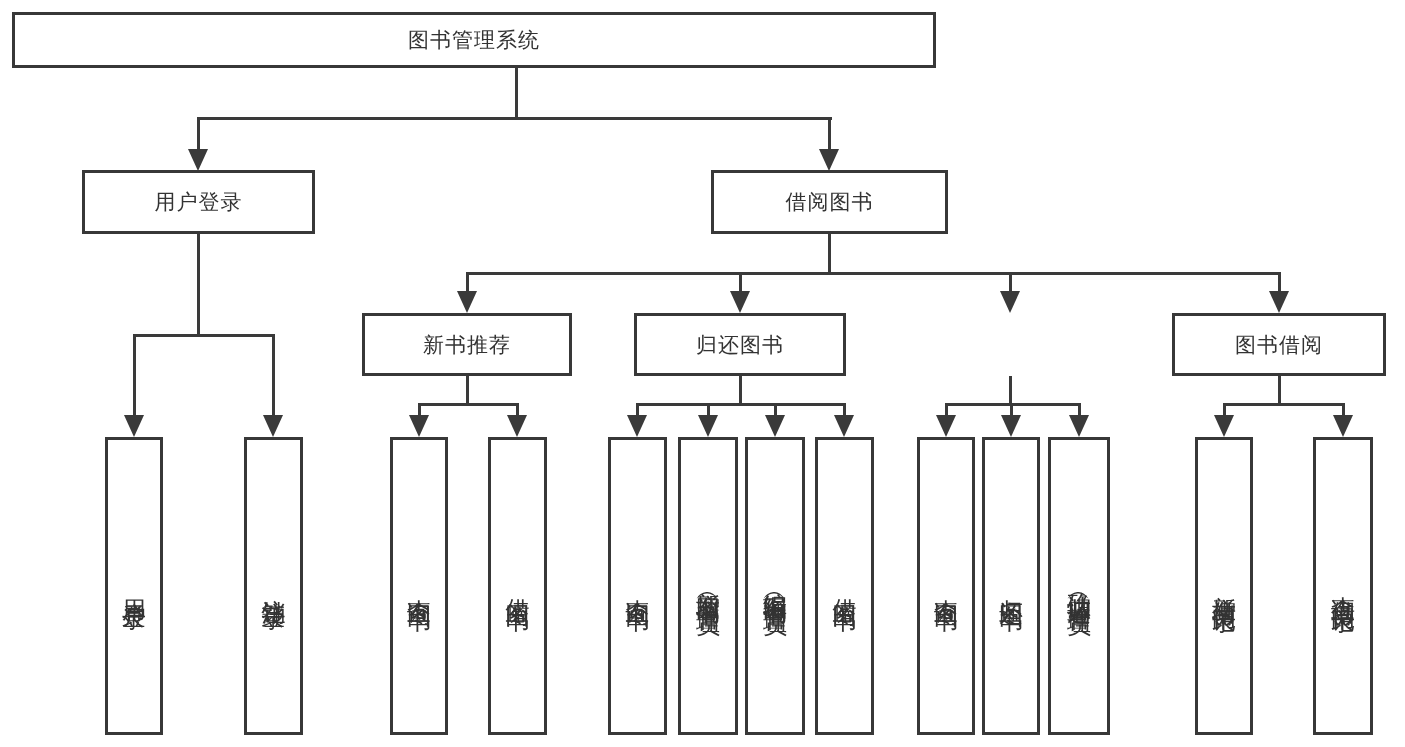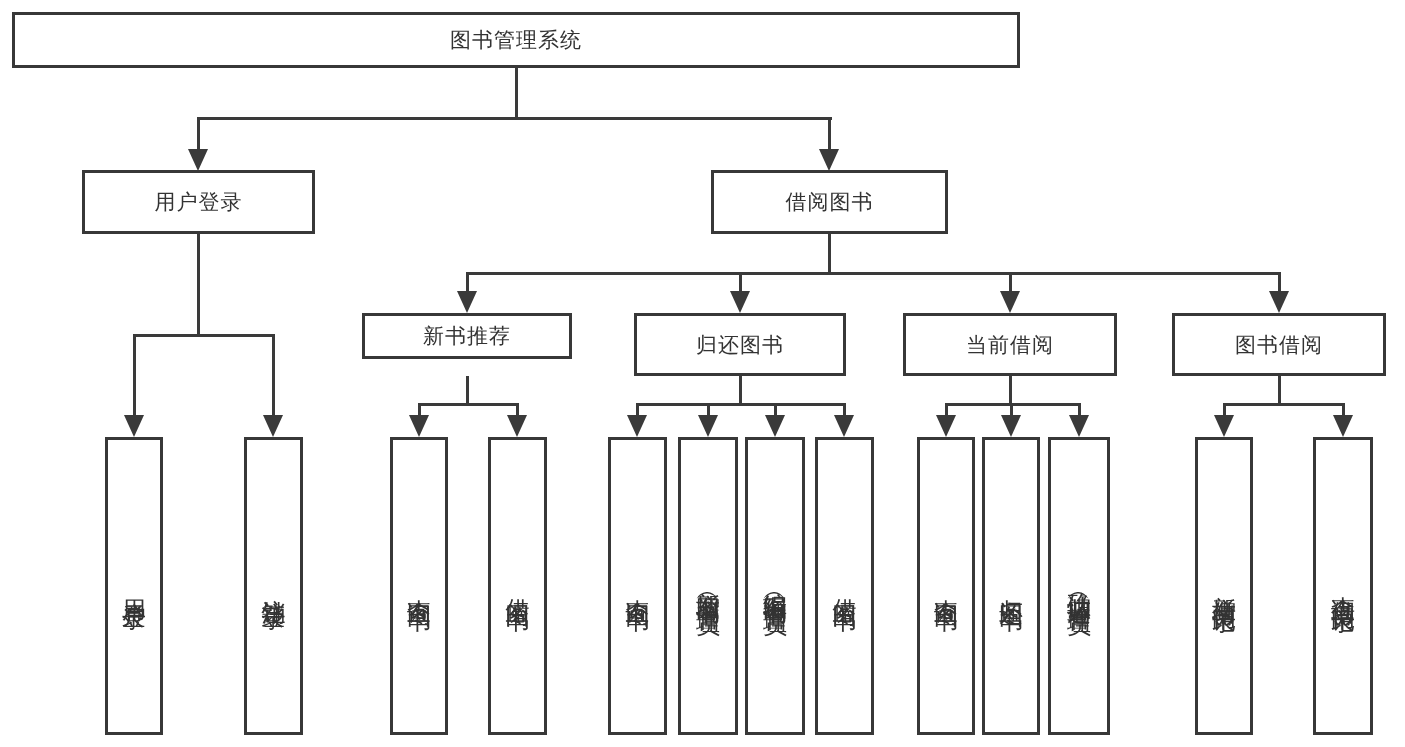--- a/index.html
+++ b/index.html
@@ -53,21 +53,21 @@
     text-shadow:0 0 3px #ffffff, 1px 1px 0 rgba(255,255,255,0.8);
     white-space:nowrap;
     z-index:10;
   }
 </style>
 </head>
 <body>
 
 <div class="canvas">
 
-  <div class="box" style="left:12px;top:12px;width:1008px;height:56px;">
+  <div class="box" style="left:12px;top:12px;width:924px;height:56px;">
     <span class="hlabel">图书管理系统</span>
   </div>
 
   <div class="vline" style="left:515px;top:68px;height:52px;"></div>
   <div class="hline" style="left:197px;top:117px;width:635px;"></div>
   <div class="vline" style="left:197px;top:117px;height:34px;"></div>
   <div class="arrow" style="left:188px;top:149px;"></div>
   <div class="vline" style="left:828px;top:117px;height:34px;"></div>
   <div class="arrow" style="left:819px;top:149px;"></div>
 
@@ -89,28 +89,25 @@
   <div class="hline" style="left:466px;top:272px;width:815px;"></div>
   <div class="vline" style="left:466px;top:272px;height:20px;"></div>
   <div class="arrow" style="left:457px;top:291px;"></div>
   <div class="vline" style="left:739px;top:272px;height:20px;"></div>
   <div class="arrow" style="left:730px;top:291px;"></div>
   <div class="vline" style="left:1009px;top:272px;height:20px;"></div>
   <div class="arrow" style="left:1000px;top:291px;"></div>
   <div class="vline" style="left:1278px;top:272px;height:20px;"></div>
   <div class="arrow" style="left:1269px;top:291px;"></div>
 
-  <div class="box" style="left:362px;top:313px;width:210px;height:46px;">
+  <div class="box" style="left:362px;top:313px;width:210px;height:63px;">
     <span class="hlabel">新书推荐</span>
   </div>
   <div class="box" style="left:634px;top:313px;width:212px;height:63px;">
     <span class="hlabel">归还图书</span>
-  </div>
-  <div class="box" style="left:903px;top:313px;width:214px;height:63px;">
-    <span class="hlabel">当前借阅</span>
   </div>
   <div class="box" style="left:1172px;top:313px;width:214px;height:63px;">
     <span class="hlabel">图书借阅</span>
   </div>
 
   <div class="vline" style="left:466px;top:376px;height:30px;"></div>
   <div class="hline" style="left:418px;top:403px;width:101px;"></div>
   <div class="vline" style="left:418px;top:403px;height:14px;"></div>
   <div class="arrow" style="left:409px;top:415px;"></div>
   <div class="vline" style="left:516px;top:403px;height:14px;"></div>

